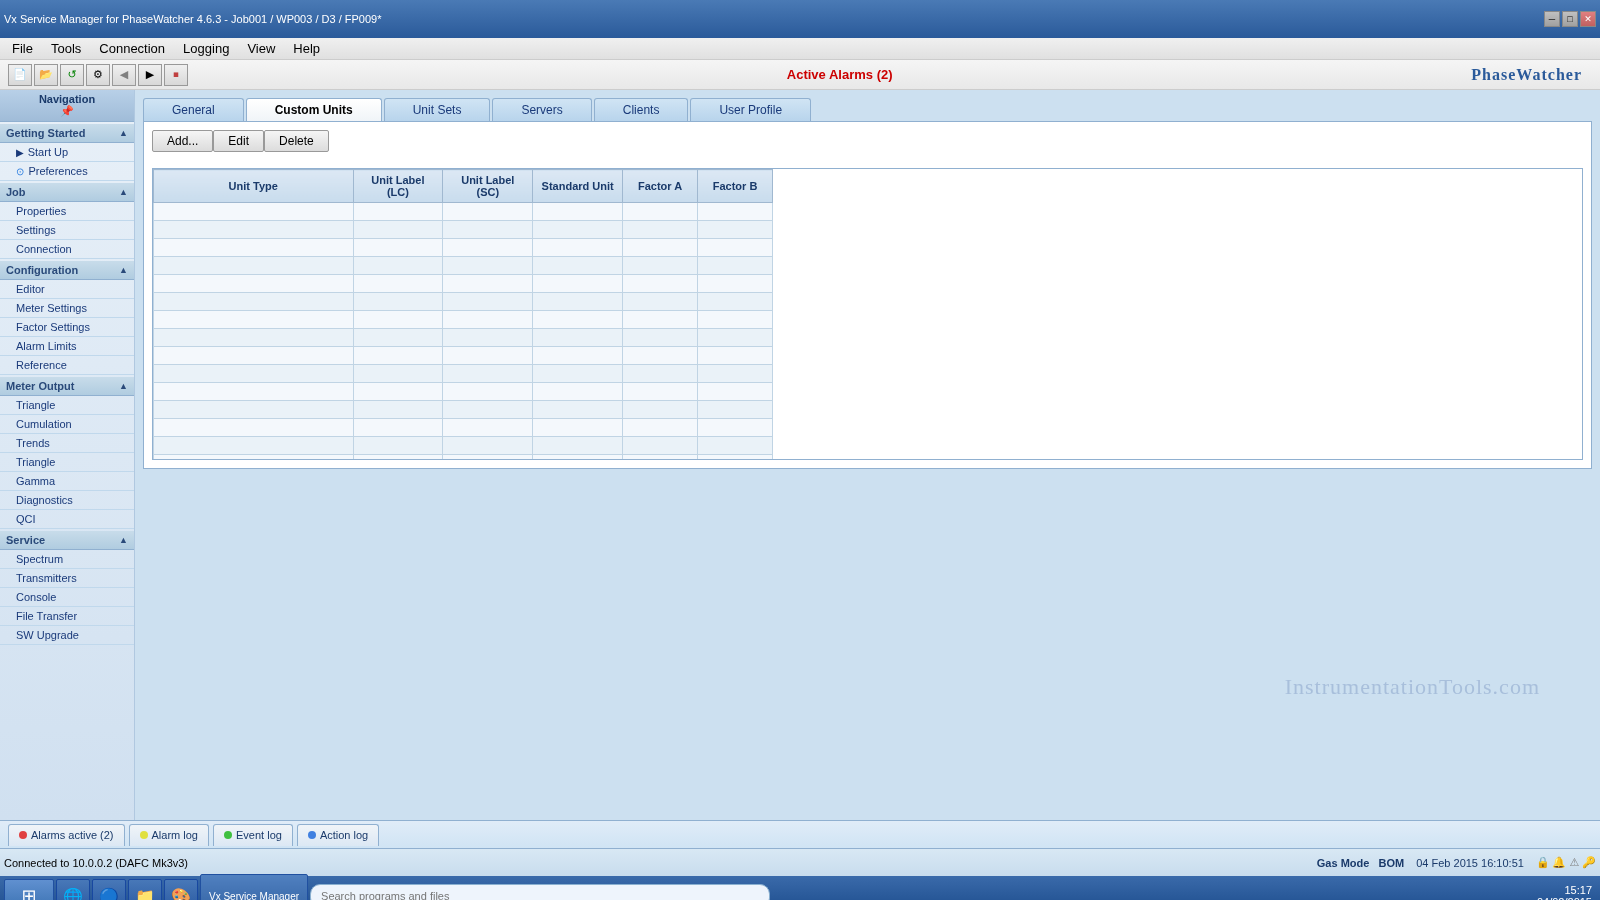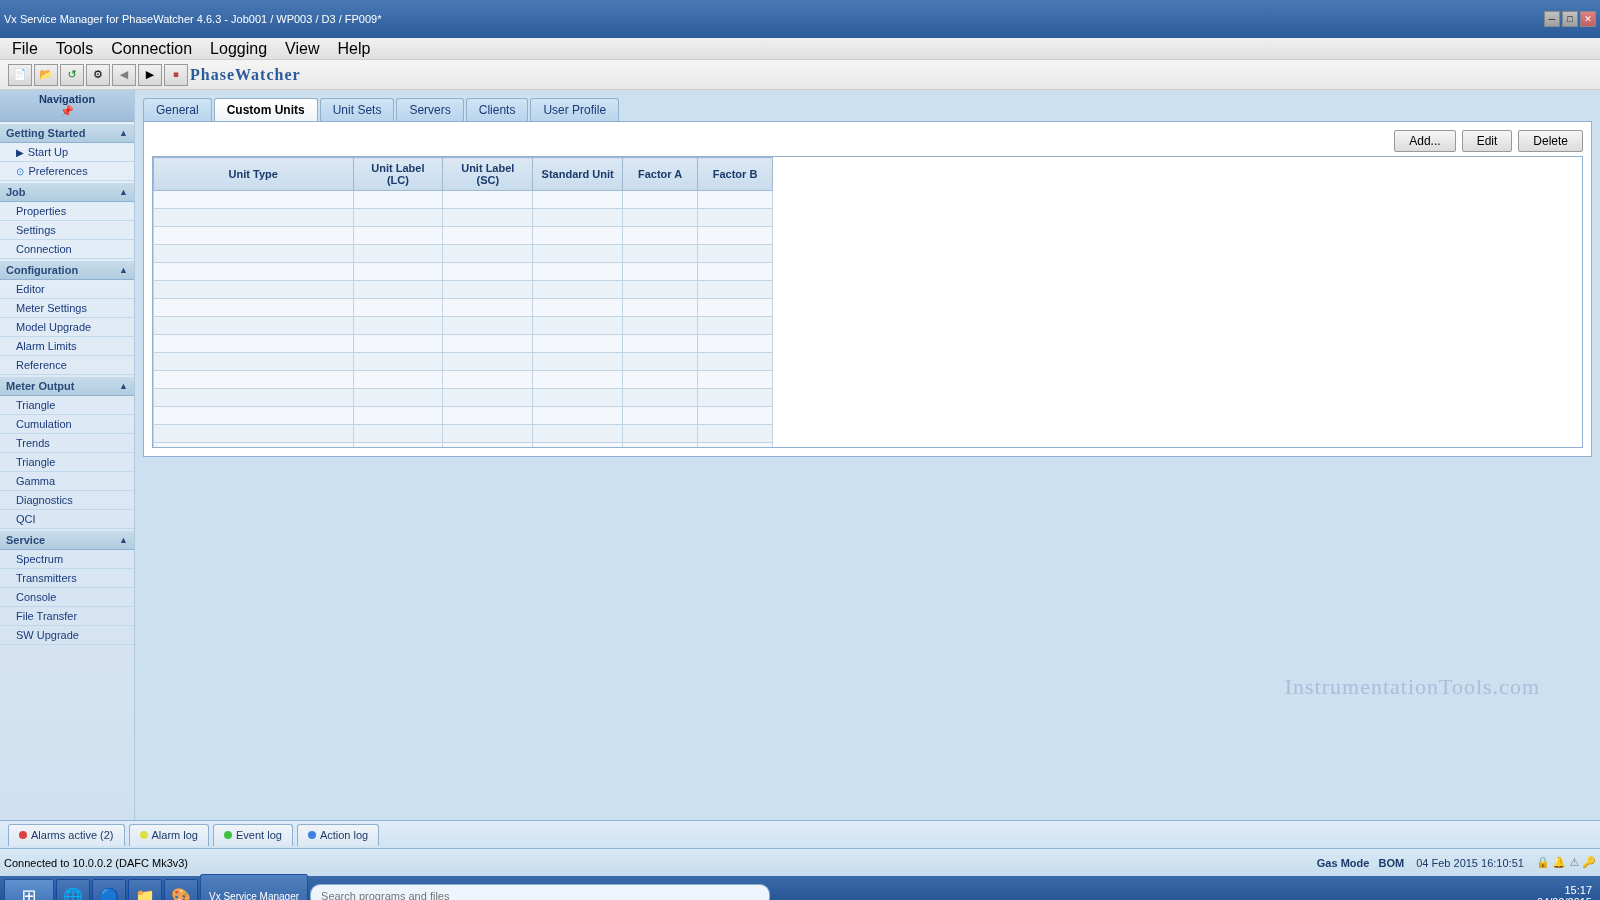--- a/index.html
+++ b/index.html
@@ -33,21 +33,21 @@
       height: 22px;
       display: flex;
       align-items: center;
       padding: 0 4px;
       border-bottom: 1px solid #ccc;
       gap: 2px;
     }
     .menu-item {
       padding: 2px 8px;
       cursor: pointer;
-      font-size: 16px;
+      font-size: 13px;
       color: #000;
     }
 
     
     #toolbar {
       background: linear-gradient(to bottom, #f5f5f5, #e8e8e8);
       height: 30px;
       display: flex;
       align-items: center;
       padding: 0 8px;
@@ -137,21 +137,21 @@
     }
 
     
     #tab-bar {
       display: flex;
       gap: 0;
       margin-bottom: 0;
       align-items: flex-end;
     }
     .tab {
-      padding: 4px 12px;
+      padding: 4px 28px;
       background: linear-gradient(to bottom, #d0e4f4, #b8d4ec);
       border: 1px solid #90b0d0;
       border-bottom: none;
       cursor: pointer;
       font-size: 12px;
       color: #1a3a7a;
       margin-right: 2px;
       border-radius: 3px 3px 0 0;
       text-align: center;
     }
@@ -163,23 +163,21 @@
     }
 
     
     #table-panel {
       background: white;
       border: 1px solid #90b0d0;
       padding: 8px;
     }
     #button-bar {
       display: flex;
-      gap: 6px;
-      margin-bottom: 4px;
-      justify-content: flex-end;
+      margin-bottom: 16px;
     }
     .action-btn {
       padding: 3px 14px;
       background: linear-gradient(to bottom, #f5f5f5, #dcdcdc);
       border: 1px solid #999;
       border-radius: 2px;
       cursor: pointer;
       font-size: 12px;
       color: #000;
     }
@@ -369,20 +367,21 @@
 </div>
 
 <div id="toolbar">
   <div class="toolbar-btn" title="New">📄</div>
   <div class="toolbar-btn" title="Open">📂</div>
   <div class="toolbar-btn" title="Refresh" style="color:#008000;">↺</div>
   <div class="toolbar-btn">⚙</div>
   <div class="toolbar-btn" style="color:#808080;">◀</div>
   <div class="toolbar-btn">▶</div>
   <div class="toolbar-btn" style="color:#c04040;">⏹</div>
+  <div id="active-alarms-label">Active Alarms (2)</div>
   <div id="brand-logo">PhaseWatcher</div>
 </div>
 
 <div id="main-layout" style="display:flex;height:calc(900px - 22px - 22px - 30px - 28px - 28px - 40px);">
 
   <div id="sidebar">
     <div class="nav-header">
       <span>Navigation</span>
       <span style="cursor:pointer;">📌</span>
     </div>
@@ -407,21 +406,21 @@
     <div class="nav-item">Properties</div>
     <div class="nav-item">Settings</div>
     <div class="nav-item">Connection</div>
 
     <div class="nav-section-title">
       <span>Configuration</span>
       <span class="section-arrow">▲</span>
     </div>
     <div class="nav-item">Editor</div>
     <div class="nav-item">Meter Settings</div>
-    <div class="nav-item">Model Upgrade</div>
+    <div class="nav-item">Factor Settings</div>
     <div class="nav-item">Alarm Limits</div>
     <div class="nav-item">Reference</div>
 
     <div class="nav-section-title">
       <span>Meter Output</span>
       <span class="section-arrow">▲</span>
     </div>
     <div class="nav-item">Triangle</div>
     <div class="nav-item">Cumulation</div>
     <div class="nav-item">Trends</div>

